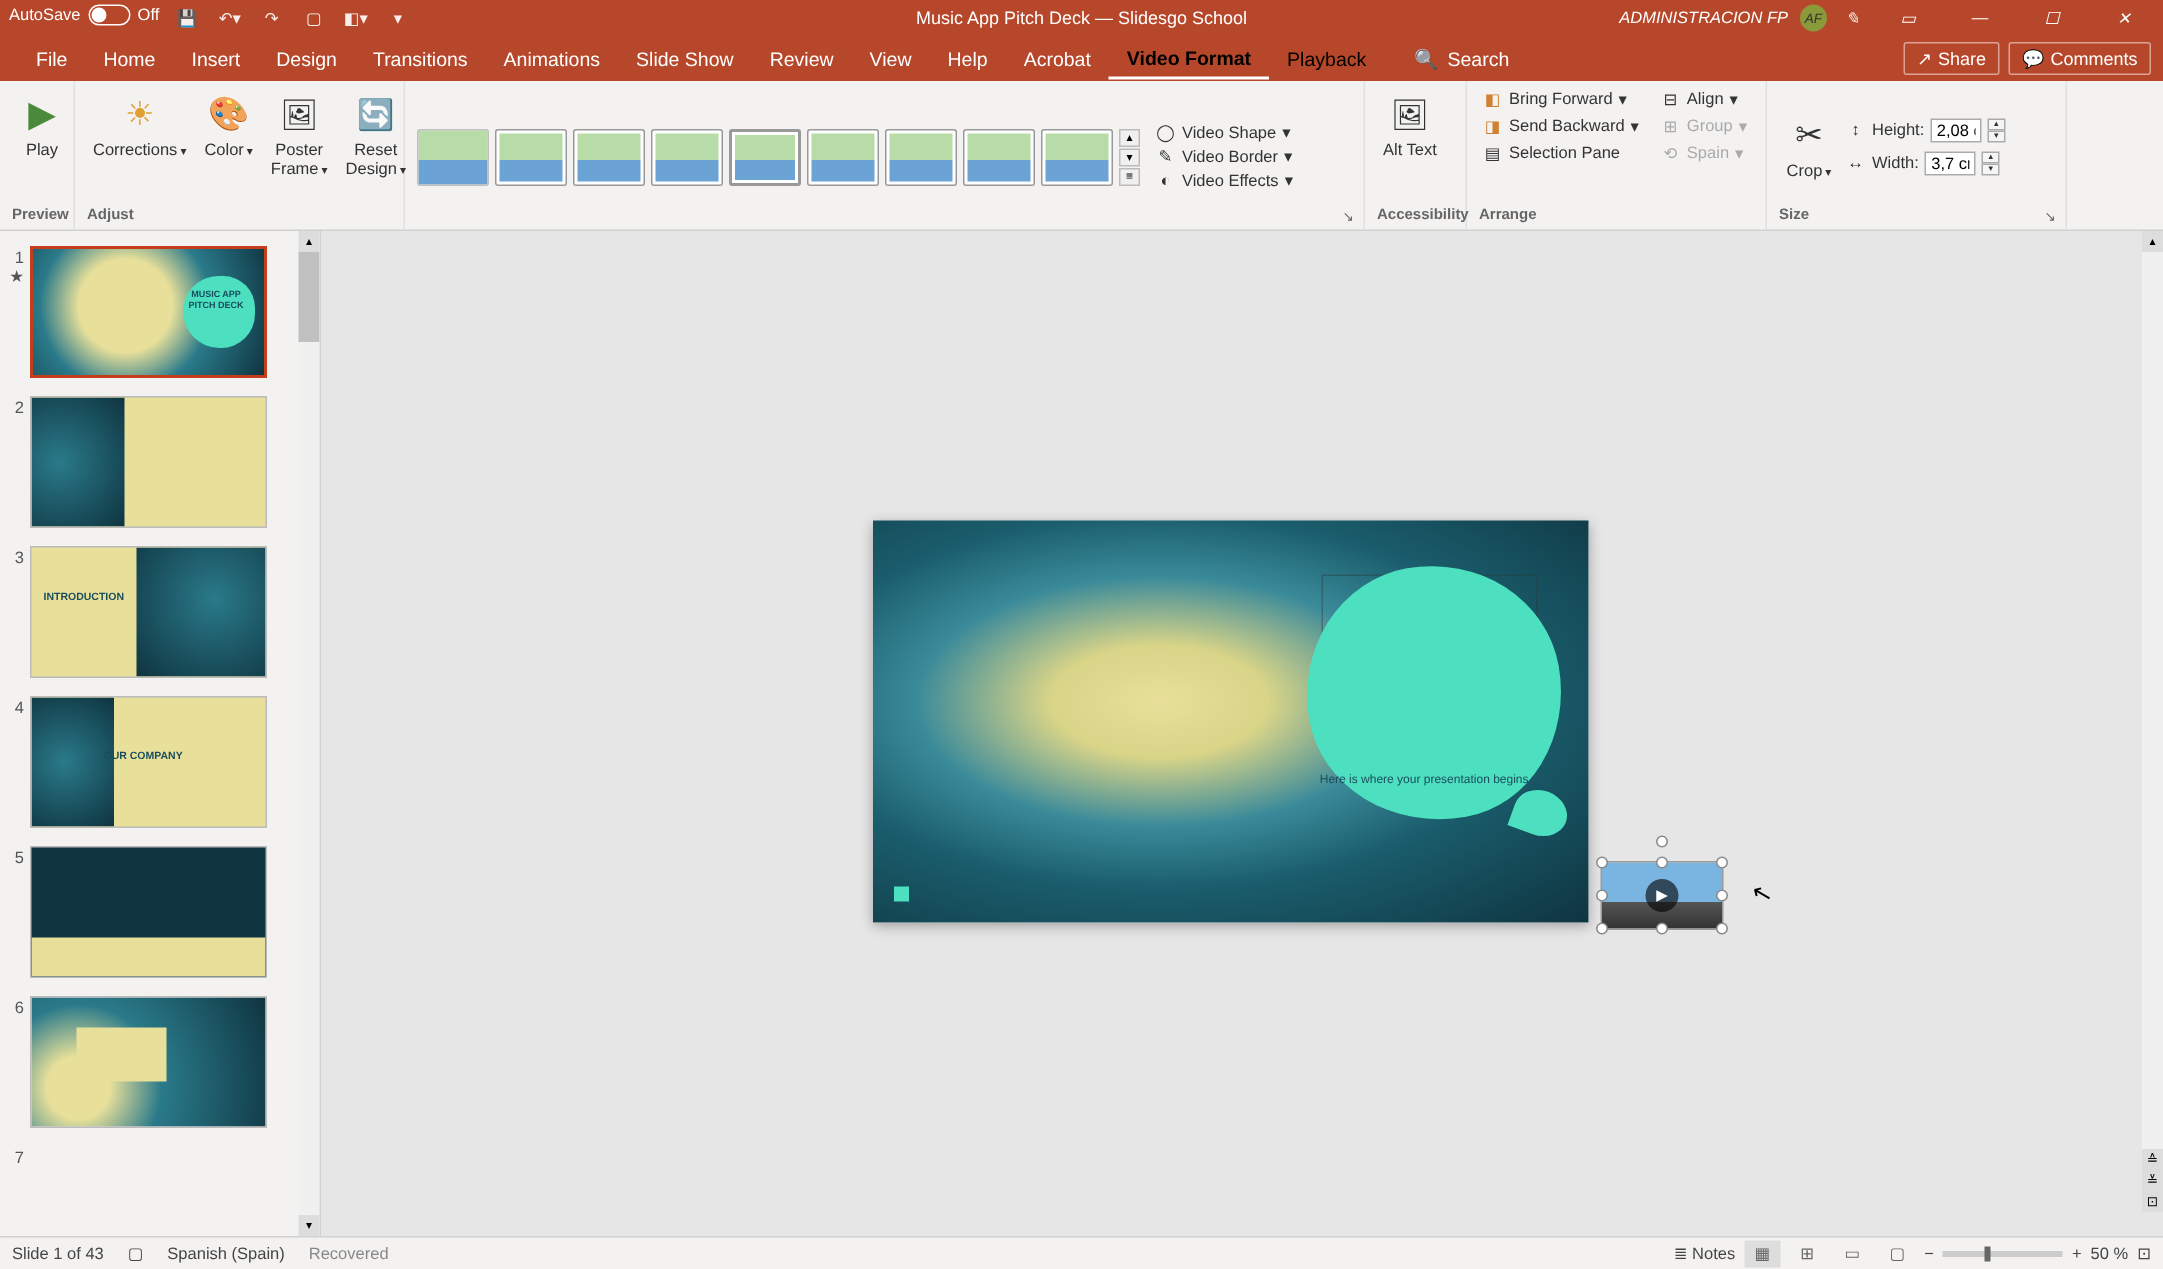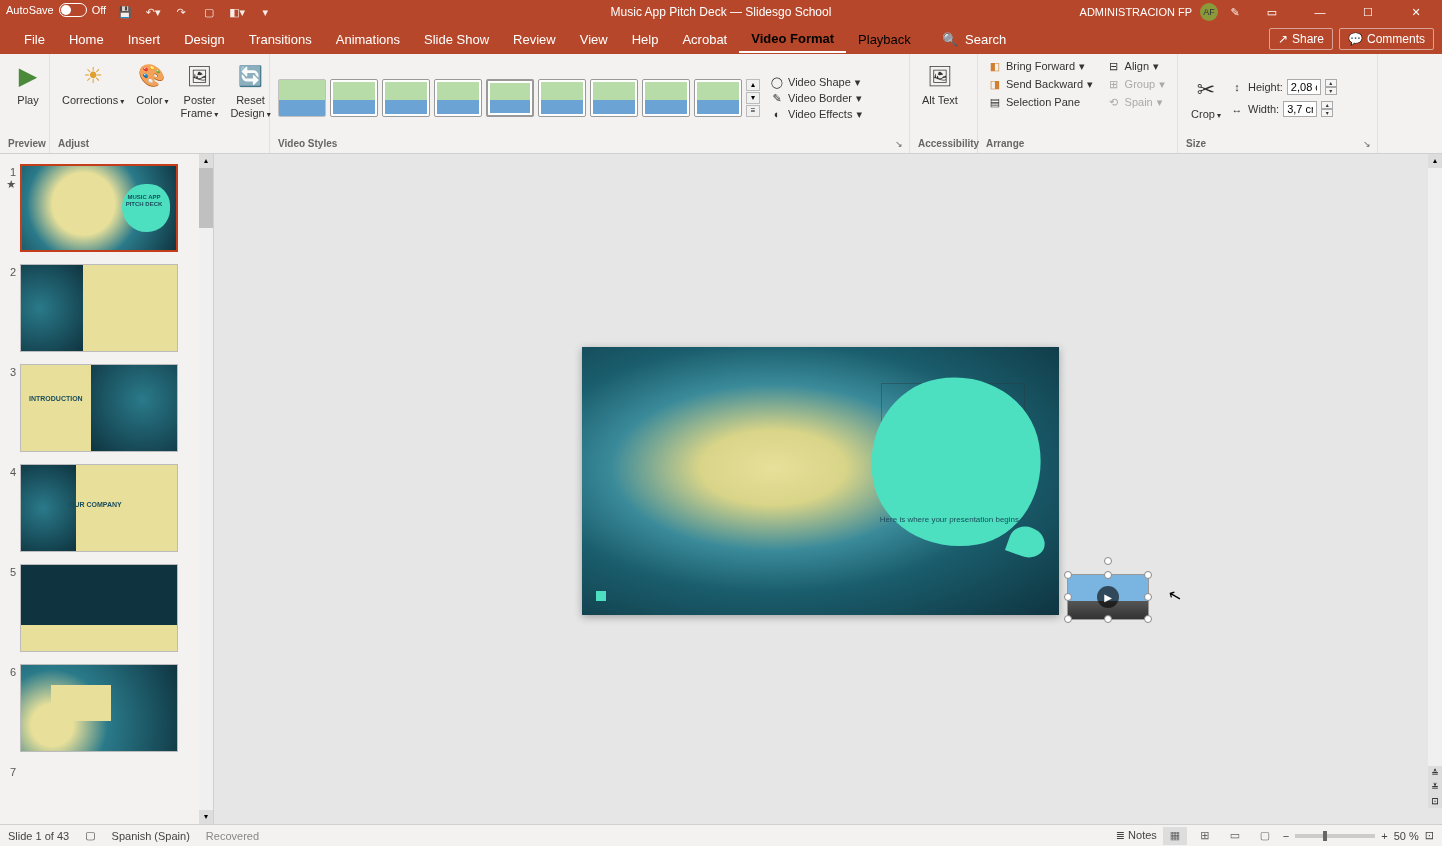--- a/index.html
+++ b/index.html
@@ -6,21 +6,21 @@
 body { width: 1442px; height: 846px; background: #e6e6e6; overflow: hidden; position: relative; }
 
 
 .titlebar { height: 24px; background: #B7472A; display: flex; align-items: center; color: #fff; font-size: 11px; position: relative; }
 .titlebar .left { display: flex; align-items: flex-start; gap: 10px; padding-left: 6px; }
 .autosave-toggle { display: flex; align-items: center; gap: 5px; }
 .toggle-pill { width: 28px; height: 14px; border: 1px solid #fff; border-radius: 7px; position: relative; }
 .toggle-pill::after { content: ""; position: absolute; width: 10px; height: 10px; background: #fff; border-radius: 50%; top: 1px; left: 1px; }
 .qat-icon { width: 18px; height: 18px; display: flex; align-items: center; justify-content: center; opacity: 0.9; }
 .titlebar .center { position: absolute; left: 50%; transform: translateX(-50%); font-size: 12px; }
-.titlebar .right { position: absolute; right: 0; display: flex; align-items: center; gap: 8px; padding-right: 6px; }
+.titlebar .right { position: absolute; right: 0; display: flex; align-items: center; gap: 8px; padding-right: 6px; font-style: italic; }
 .win-btn { width: 40px; height: 24px; display: flex; align-items: center; justify-content: center; }
 .avatar { width: 18px; height: 18px; background: #8a9a3a; border-radius: 50%; font-size: 9px; display: flex; align-items: center; justify-content: center; color: #333; }
 
 
 .menubar { height: 30px; background: #B7472A; display: flex; align-items: center; color: #fff; font-size: 13px; padding-left: 12px; gap: 0; position: relative; }
 .menubar .tab { padding: 5px 12px; cursor: pointer; }
 .menubar .tab.active { border-bottom: 2px solid #fff; font-weight: 600; }
 .menubar .tab.contextual { color: #000000; }
 .menubar .right-items { position: absolute; right: 8px; display: flex; align-items: center; gap: 6px; }
 .menubar .share-btn, .menubar .comments-btn { border: 1px solid rgba(255,255,255,0.5); padding: 3px 8px; border-radius: 2px; font-size: 12px; display: flex; align-items: center; gap: 4px; }
@@ -243,21 +243,20 @@
           <span>Video Border</span>
           <span>▾</span>
         </div>
         <div class="row">
           <span class="small-ic">◐</span>
           <span>Video Effects</span>
           <span>▾</span>
         </div>
       </div>
     </div>
-    <div class="ribbon-group-label">Video Styles</div>
     <div class="dialog-launcher">↘</div>
   </div>
 
   <div class="ribbon-group" style="width:68px;">
     <div class="ribbon-group-content">
       <div class="ribbon-btn">
         <span class="icon-lg" style="font-size:20px;">🖼</span>
         <span class="label">Alt Text</span>
       </div>
     </div>

